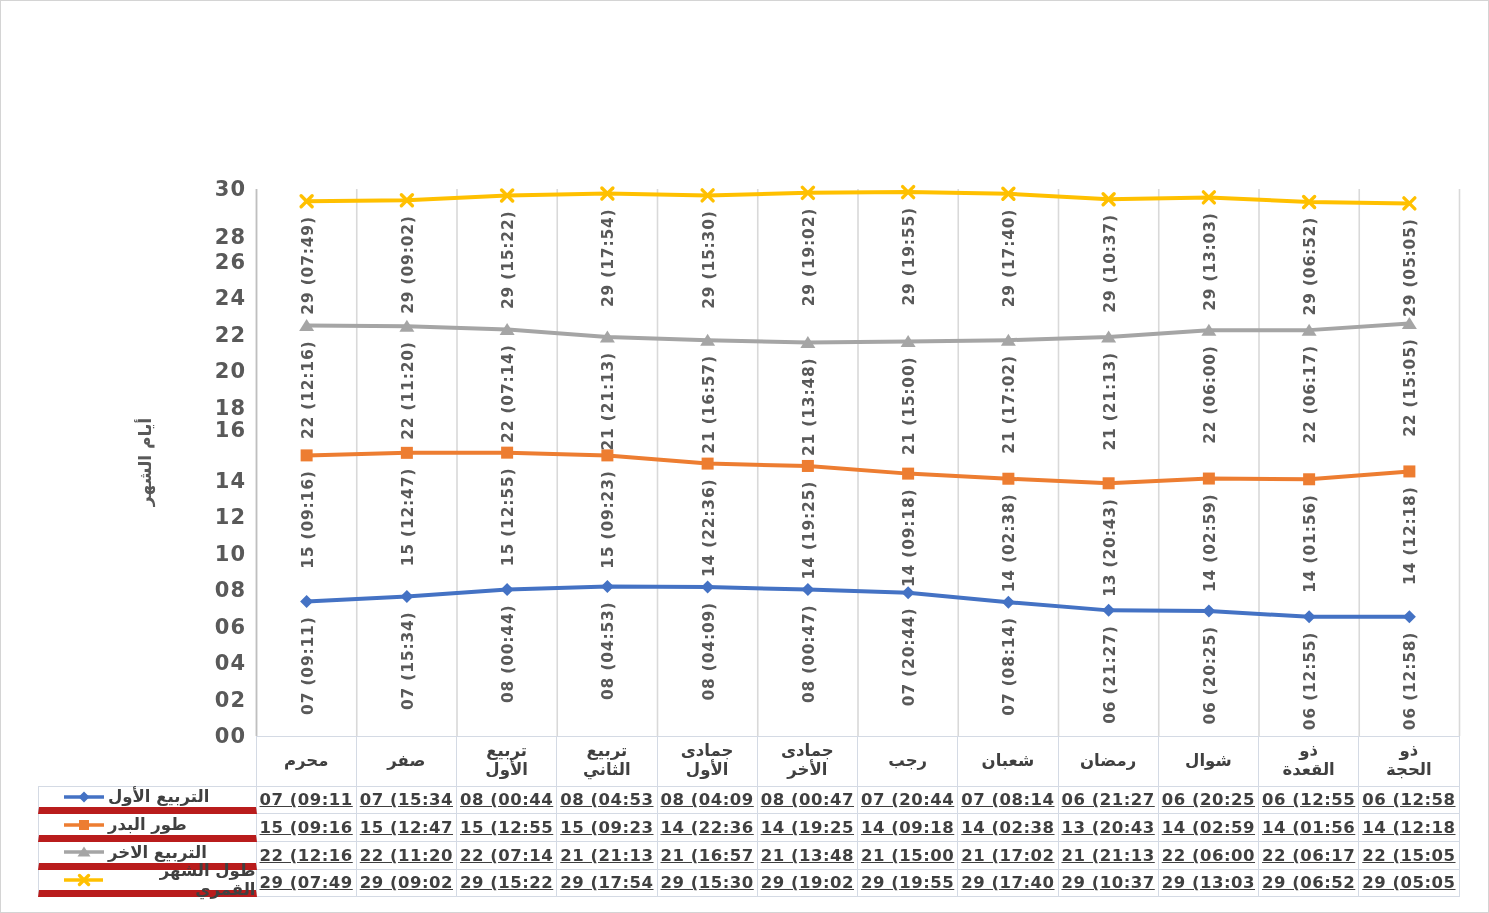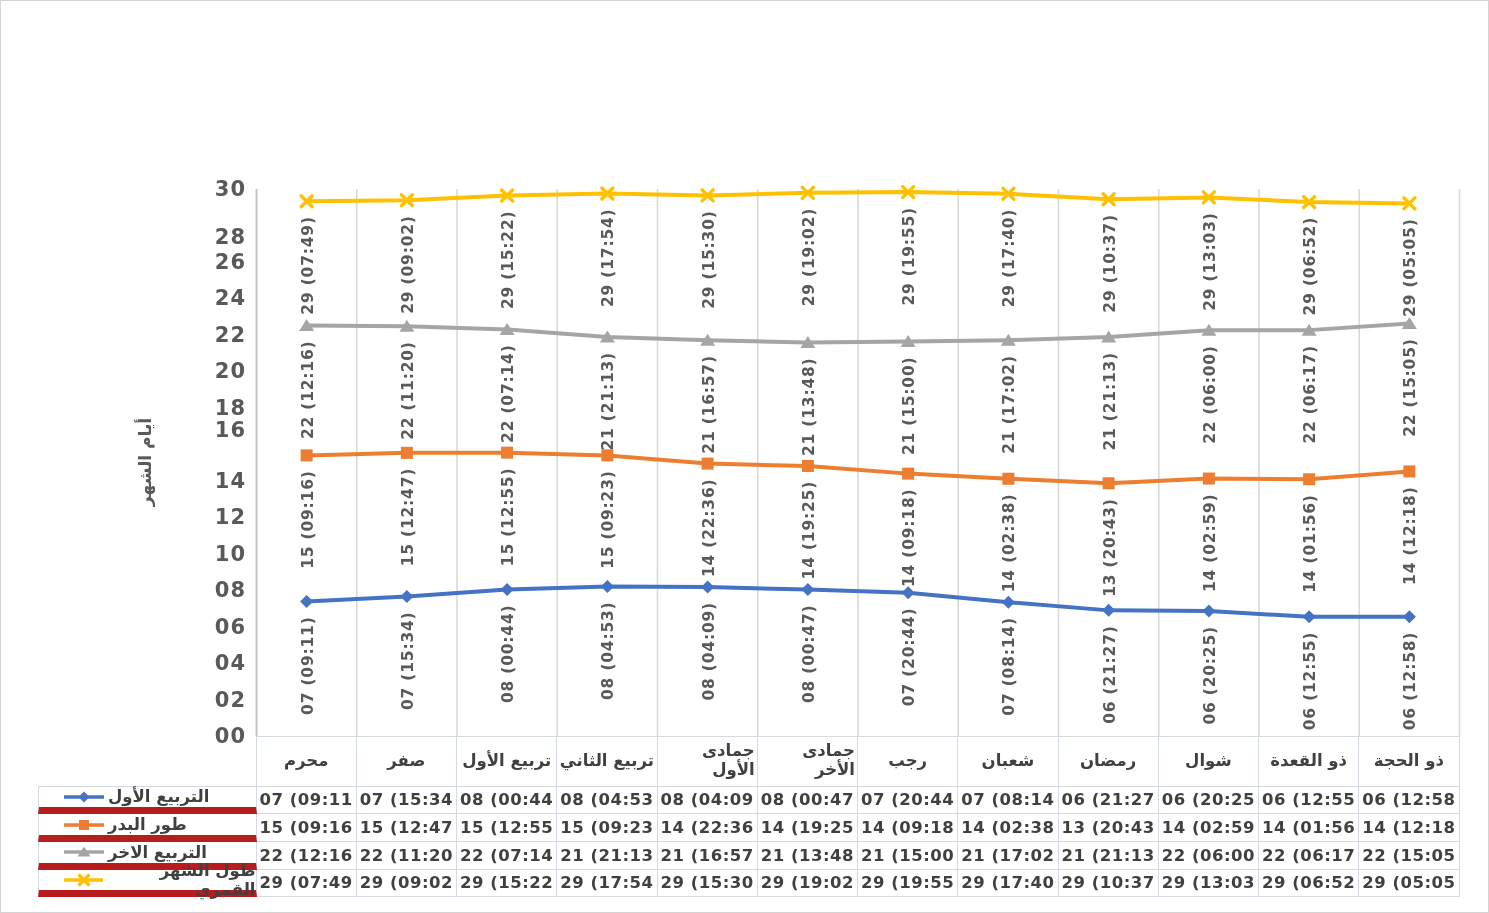--- a/index.html
+++ b/index.html
@@ -17,24 +17,24 @@
     color:#595959;letter-spacing:1px;line-height:24px;
   }
   #ytitle{
     position:absolute;left:66px;top:449px;width:160px;height:24px;text-align:center;
     transform:rotate(-90deg);font-size:17px;font-weight:600;color:#595959;
   }
   #dtable{position:absolute;left:37px;top:735px;display:grid;background:transparent;}
   .cell{box-sizing:border-box;display:flex;align-items:center;justify-content:center;
     font-size:16.5px;font-weight:600;color:#404040;background:#fff;}
   .cell.month{border-top:1px solid #d4dae4;border-right:1px solid #d4dae4;border-bottom:1px solid #d4dae4;
-    line-height:1.15;padding:2px 2px;}
+    text-align:center;line-height:1.15;padding:2px 16px;}
   .cell.corner{background:transparent;border-right:1px solid #d4dae4;border-bottom:1px solid #d4dae4;}
   .cell.value{border-right:1px solid #d4dae4;border-bottom:1px solid #d4dae4;
-    direction:ltr;letter-spacing:0.5px;}
+    direction:ltr;letter-spacing:0.5px;text-decoration:underline;}
   .cell.legend{border-left:1px solid #d4dae4;border-right:1px solid #d4dae4;border-bottom:7px solid #b91c1c;
     justify-content:flex-start;padding-left:23px;direction:ltr;}
   .legend-label{margin-left:2px;direction:rtl;}
 </style>
 </head>
 <body>
 
 <div id="canvas">
   <div id="titleblock" dir="rtl">
   </div>

